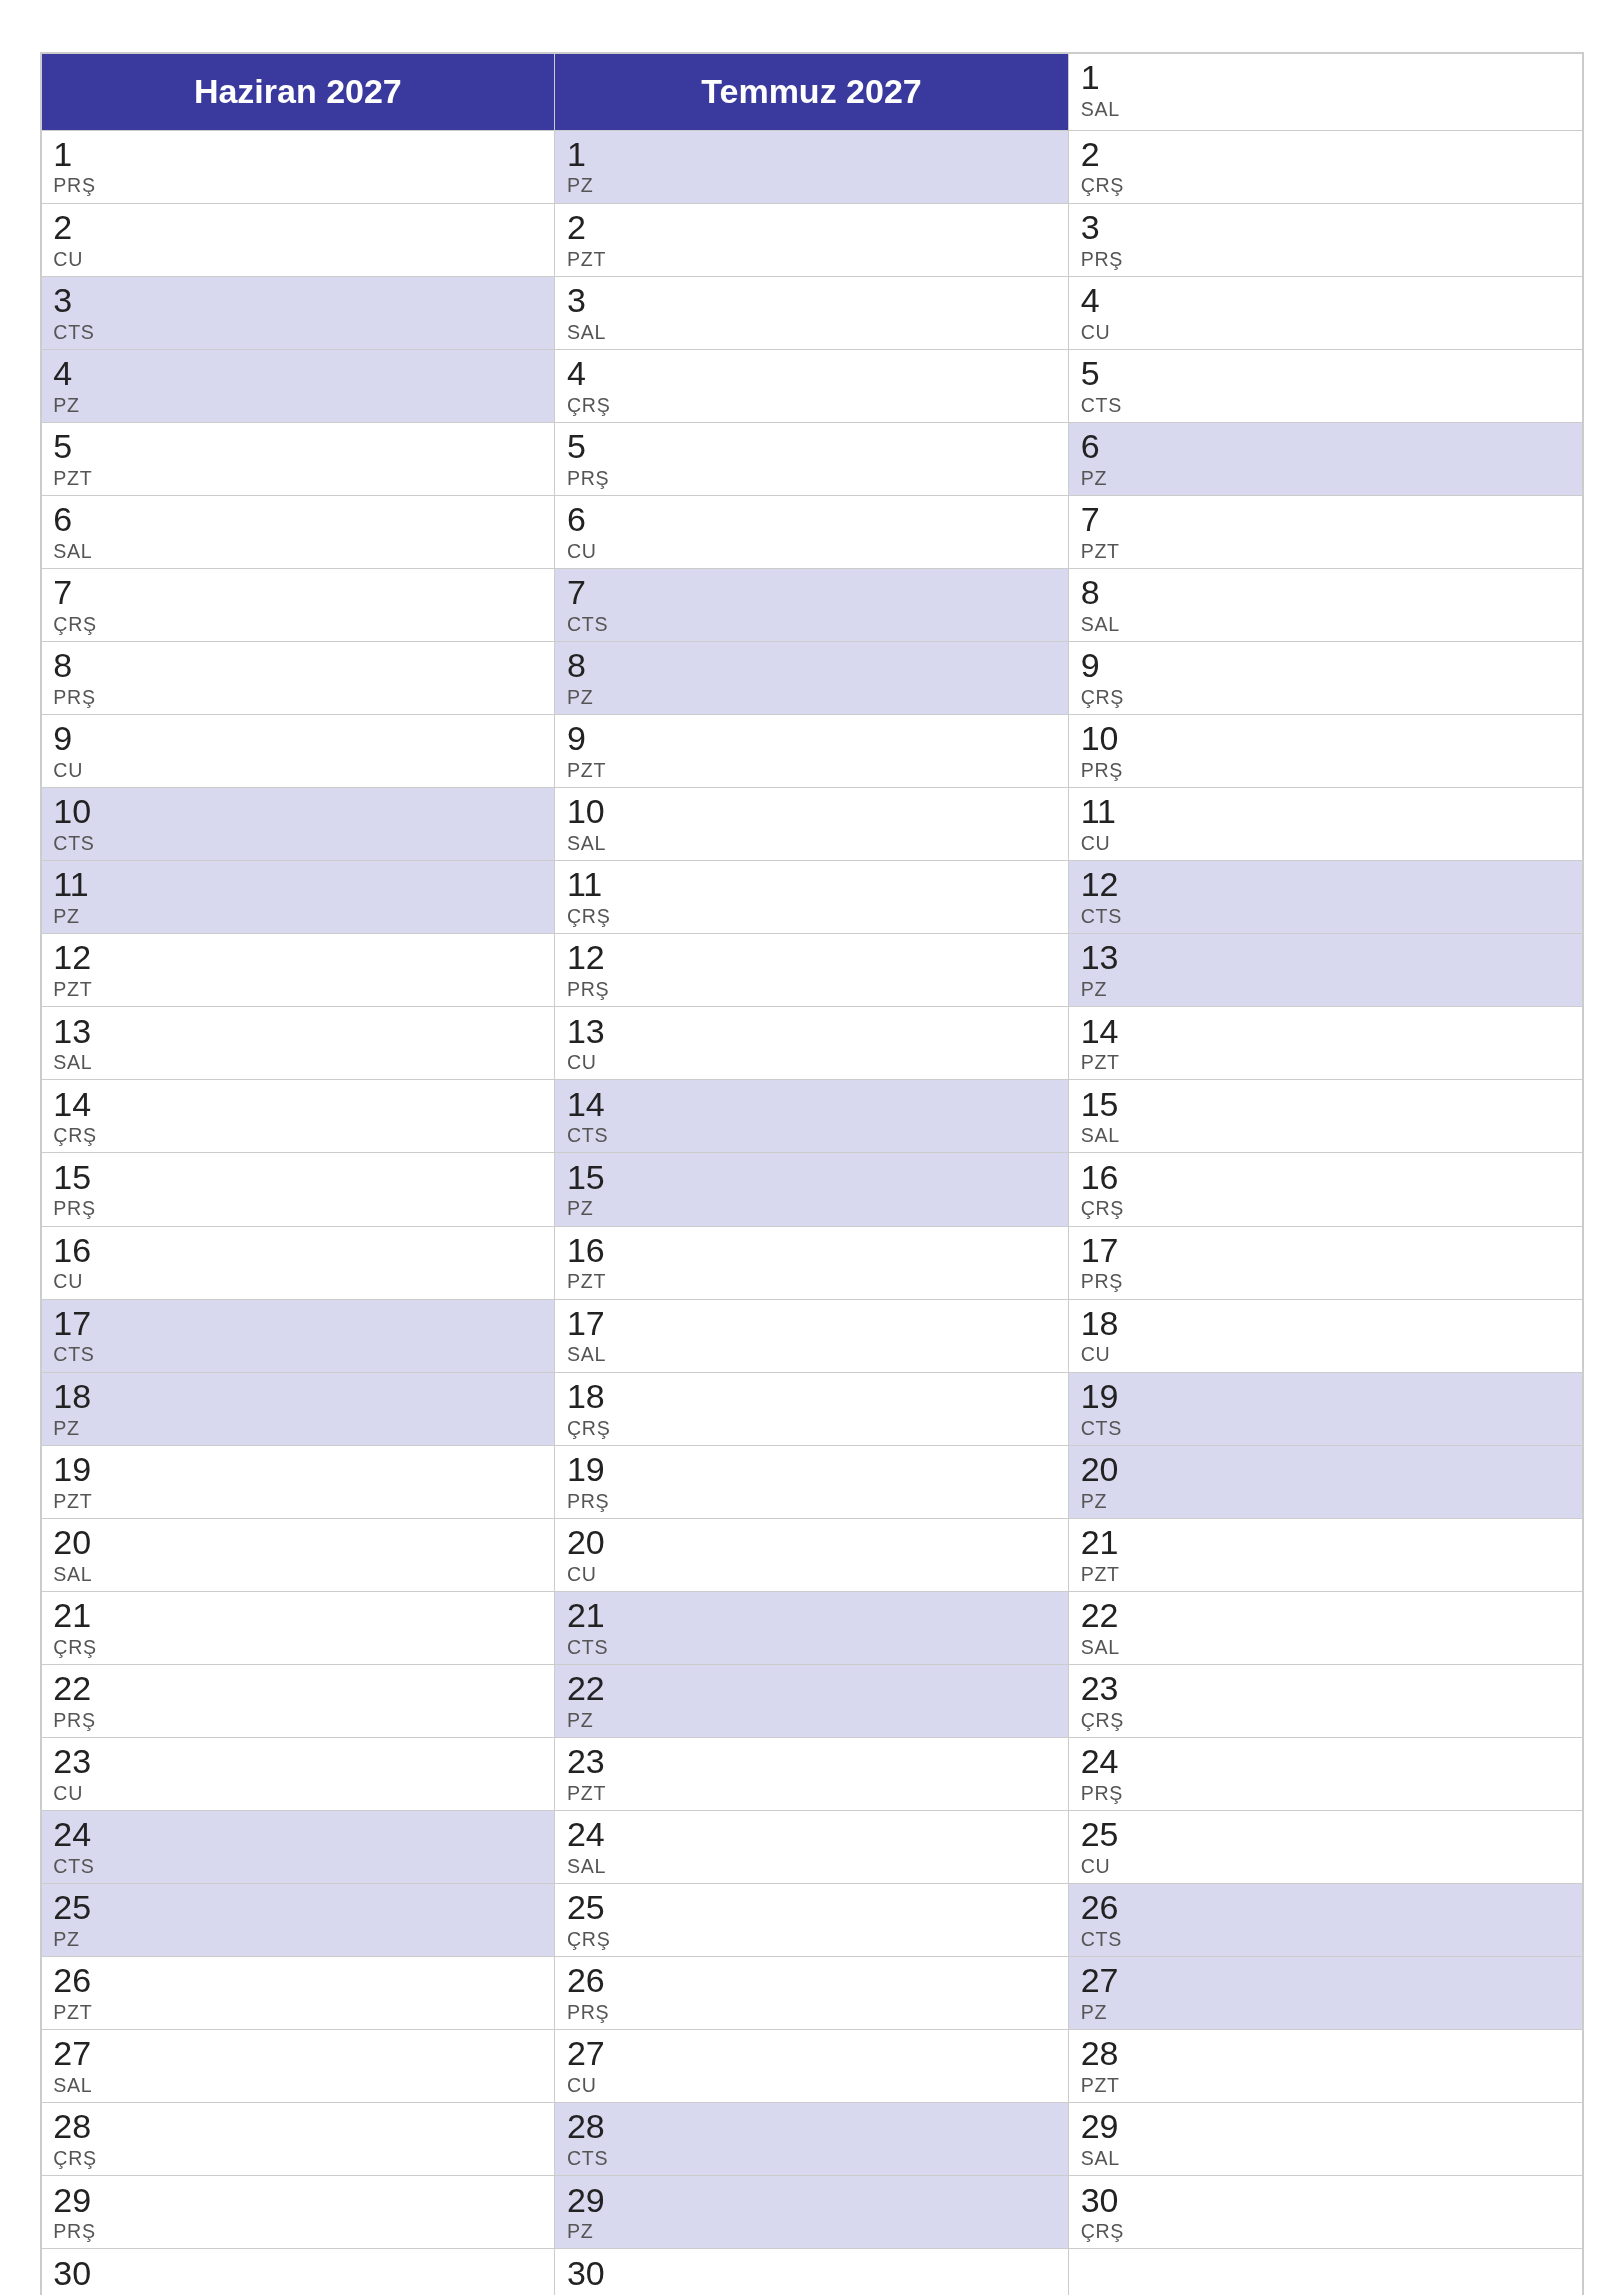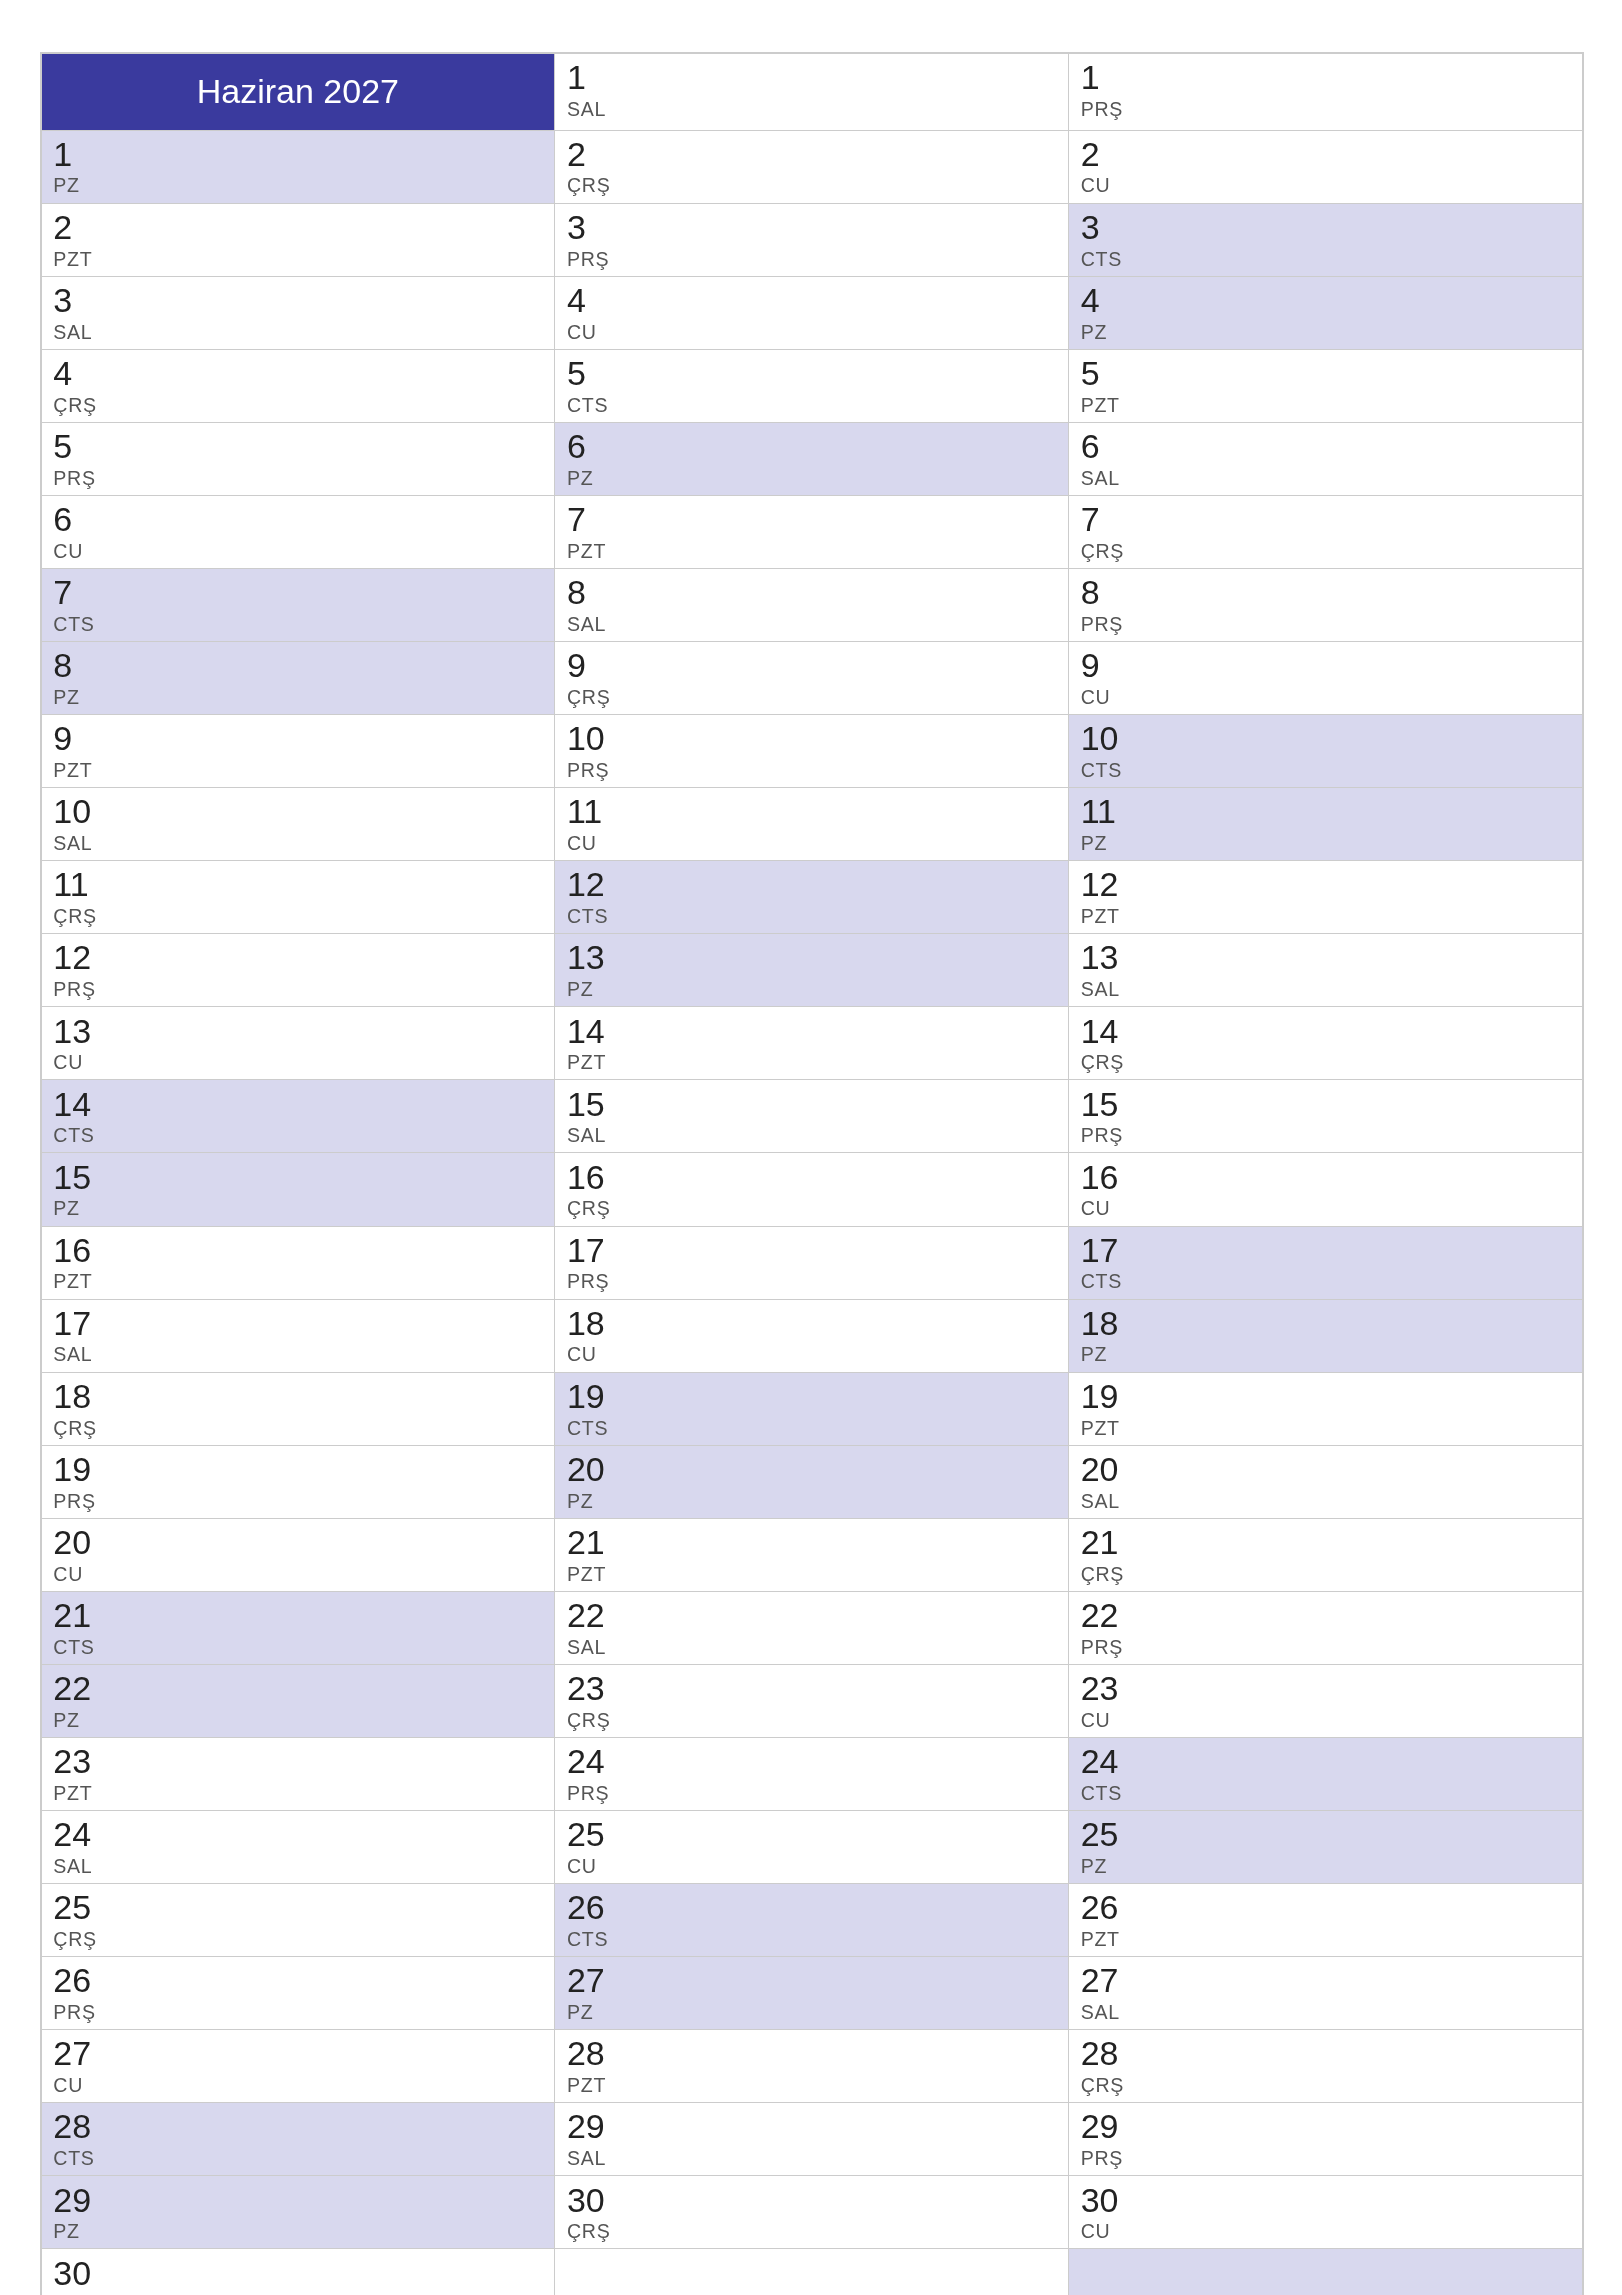--- a/index.html
+++ b/index.html
@@ -21,21 +21,21 @@
       display: grid;
       grid-template-columns: 1fr 1fr 1fr;
       border-top: 0.7px solid #ccc;
       border-left: 0.7px solid #ccc;
     }
     .month-header {
       background: #3a3a9e;
       color: #fff;
       text-align: center;
       font-size: 34px;
-      font-weight: normal;
+      font-weight: bold;
       padding: 18.3px 6.5px;
       border-right: 0.7px solid #ccc;
       border-bottom: 0.7px solid #ccc;
     }
     .day-cell {
       border-right: 0.7px solid #ccc;
       border-bottom: 0.7px solid #ccc;
       padding: 5.2px 11.8px;
       min-height: 59px;
       display: flex;
@@ -61,20 +61,21 @@
       letter-spacing: 0.7px;
       margin-top: 1.3px;
     }
   </style>
 </head>
 <body>
 
 <div class="calendar-container">
   <div class="calendar-grid" id="calendar-grid">
   <div class="month-header">Haziran 2027</div>
+      <div class="month-header">Temmuz 2027</div>
       <div class="day-cell">
         <div class="day-number">1</div>
         <div class="day-name">SAL</div>
       </div>
       <div class="day-cell">
         <div class="day-number">1</div>
         <div class="day-name">PRŞ</div>
       </div>
       <div class="day-cell highlighted">
         <div class="day-number">1</div>

